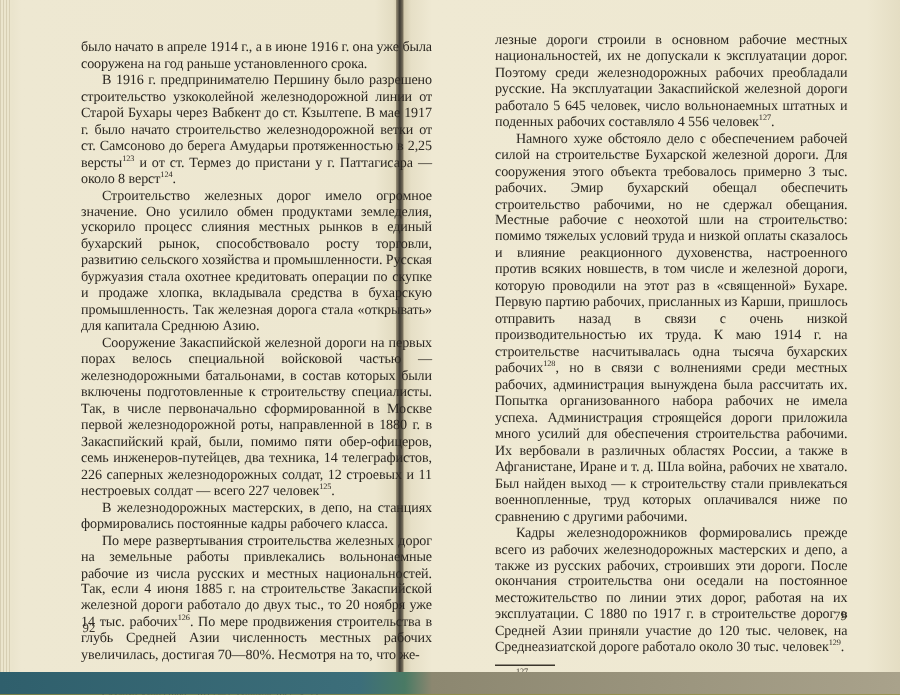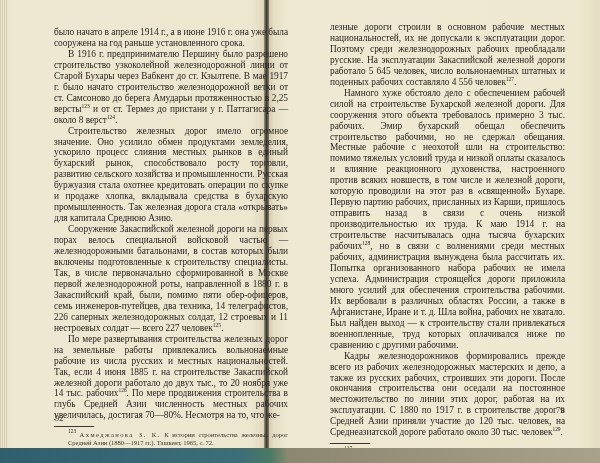--- a/index.html
+++ b/index.html
@@ -60,20 +60,21 @@
   <div class="page page-right"></div>
   <div class="edge-lines"></div>
   <div class="gutter"></div>
 
   <div class="text left-text">
     <div>
         <p>было начато в апреле 1914 г., а в июне 1916 г. она уже была сооружена на год раньше установленного срока.</p>
         <p class="ind">В 1916 г. предпринимателю Першину было разрешено строительство узкоколейной железнодорожной линии от Старой Бухары через Вабкент до ст. Кзылтепе. В мае 1917 г. было начато строительство железнодорожной ветки от ст. Самсоново до берега Амударьи протяженностью в 2,25 версты<sup>123</sup> и от ст. Термез до пристани у г. Паттагисара — около 8 верст<sup>124</sup>.</p>
         <p class="ind">Строительство железных дорог имело огромное значение. Оно усилило обмен продуктами земледелия, ускорило процесс слияния местных рынков в единый бухарский рынок, способствовало росту торговли, развитию сельского хозяйства и промышленности. Русская буржуазия стала охотнее кредитовать операции по скупке и продаже хлопка, вкладывала средства в бухарскую промышленность. Так железная дорога стала «открывать» для капитала Среднюю Азию.</p>
         <p class="ind">Сооружение Закаспийской железной дороги на первых порах велось специальной войсковой частью — железнодорожными батальонами, в состав которых были включены подготовленные к строительству специалисты. Так, в числе первоначально сформированной в Москве первой железнодорожной роты, направленной в 1880 г. в Закаспийский край, были, помимо пяти обер-офицеров, семь инженеров-путейцев, два техника, 14 телеграфистов, 226 саперных железнодорожных солдат, 12 строевых и 11 нестроевых солдат — всего 227 человек<sup>125</sup>.</p>
+        <p class="ind">В железнодорожных мастерских, в депо, на станциях формировались постоянные кадры рабочего класса.</p>
         <p class="ind">По мере развертывания строительства железных дорог на земельные работы привлекались вольнонаемные рабочие из числа русских и местных национальностей. Так, если 4 июня 1885 г. на строительстве Закаспийской железной дороги работало до двух тыс., то 20 ноября уже 14 тыс. рабочих<sup>126</sup>. По мере продвижения строительства в глубь Средней Азии численность местных рабочих увеличилась, достигая 70—80%. Несмотря на то, что же-</p>
       </div>
     <div class="rule"></div>
     <div class="fn">
         <p><sup>123 </sup><span class="spaced">Ахмеджанова З. К.</span> К истории строительства железных дорог Средней Азии (1880—1917 гг.). Ташкент, 1965, с. 72.</p>
       </div>
   </div>
   <div class="pnum pnum-left">92</div>
 
   <div class="text right-text">

